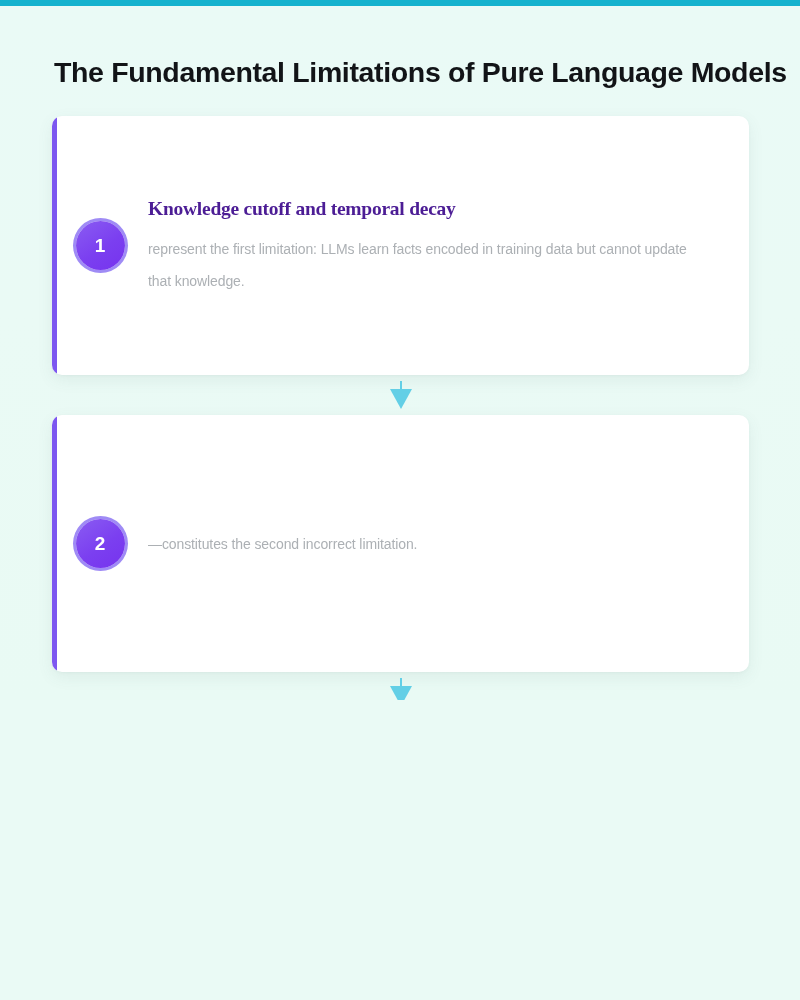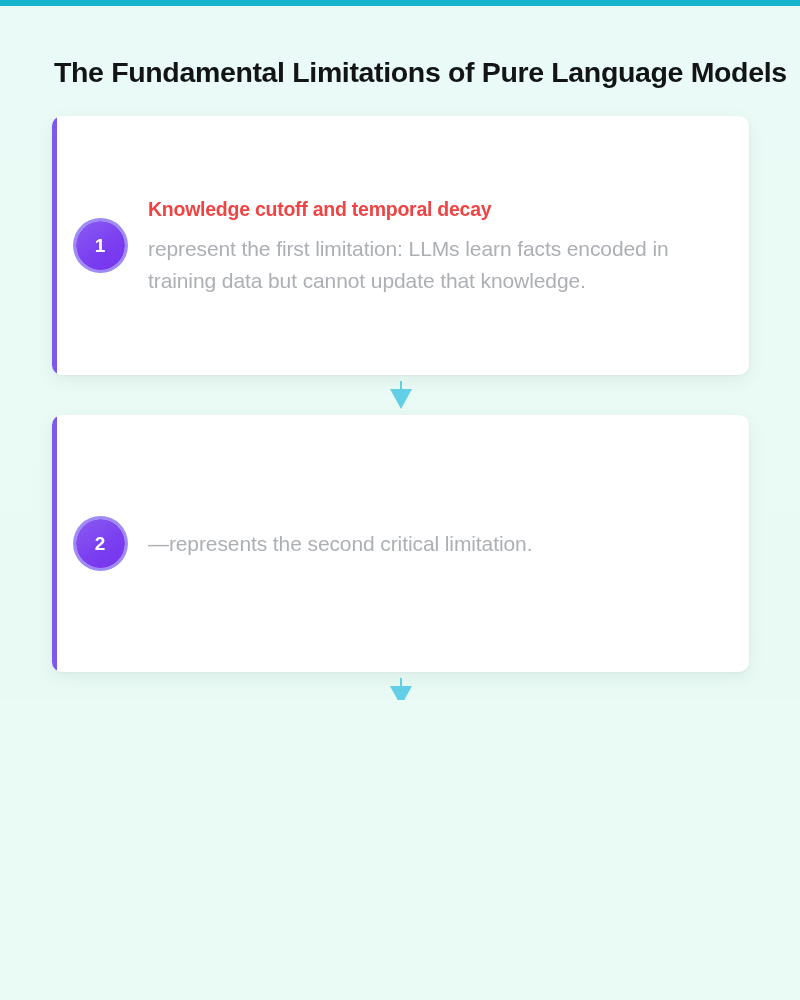--- a/index.html
+++ b/index.html
@@ -108,28 +108,29 @@
   }
 
   .step-body {
     flex: 1 1 auto;
     padding-right: 10px;
   }
 
   .step-heading {
     font-size: 19.5px;
     font-weight: 700;
-    color: #ef4444;
+    color: #4c1d95;
     letter-spacing: -0.25px;
     line-height: 30px;
     margin: 0 0 9px 0;
+    font-family: Liberation Serif, serif;
   }
 
   .step-text {
-    font-size: 21px;
+    font-size: 14px;
     font-weight: 400;
     color: #acb0b4;
     line-height: 32px;
     margin: 0;
     letter-spacing: -0.1px;
   }
 
   
   .connector {
     height: 40px;
@@ -189,21 +190,21 @@
     </div>
 
     <div class="step step-2">
       <div class="accent"></div>
       <div class="badge-wrap">
         <div class="badge">
           <span>2</span>
         </div>
       </div>
       <div class="step-body">
-        <div class="step-text">—represents the second critical limitation.</div>
+        <div class="step-text">—constitutes the second incorrect limitation.</div>
       </div>
     </div>
 
     <div class="connector">
       <div class="stem"></div>
       <div class="head"></div>
     </div>
 
     <div class="step step-3">
       <div class="accent"></div>

